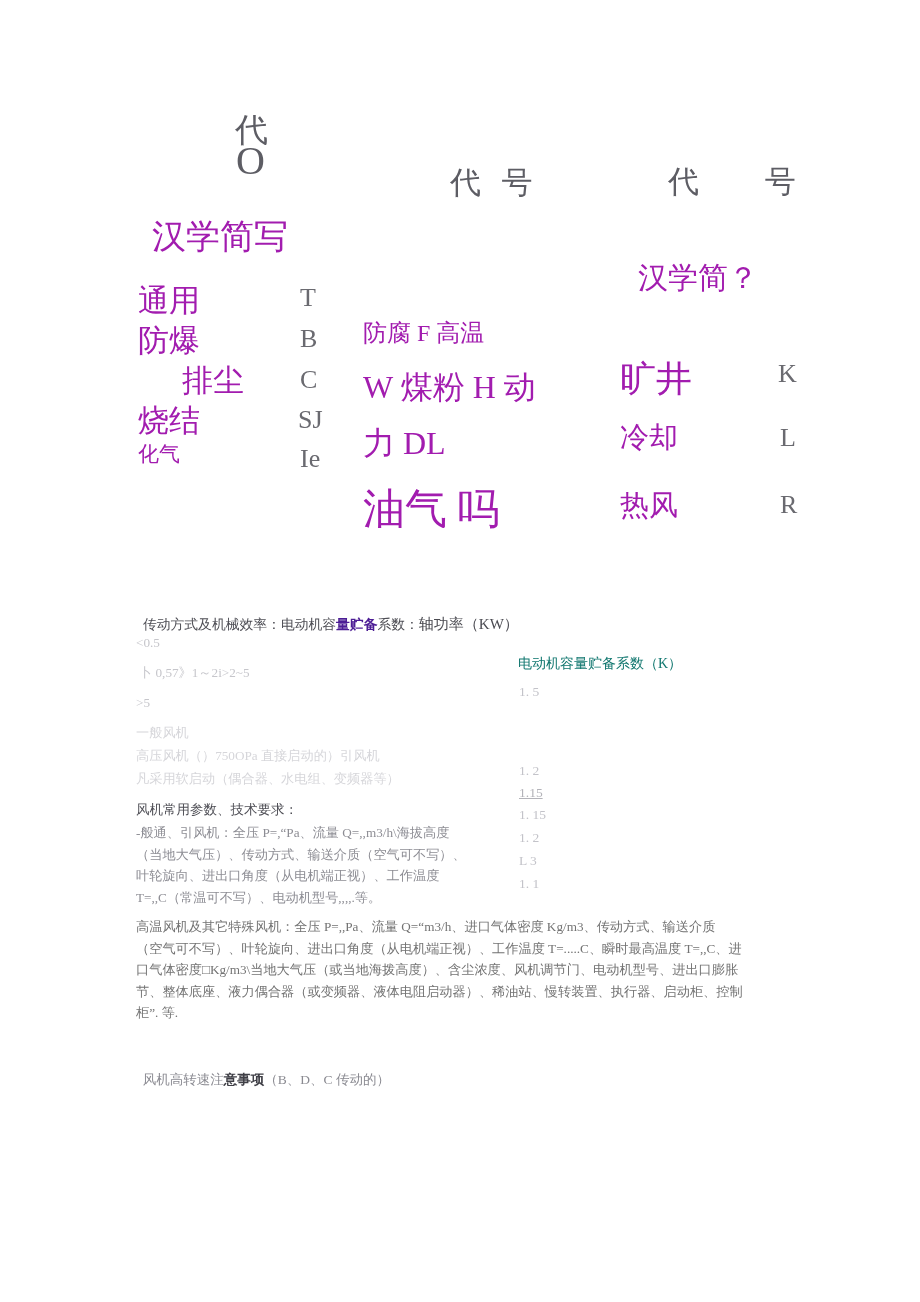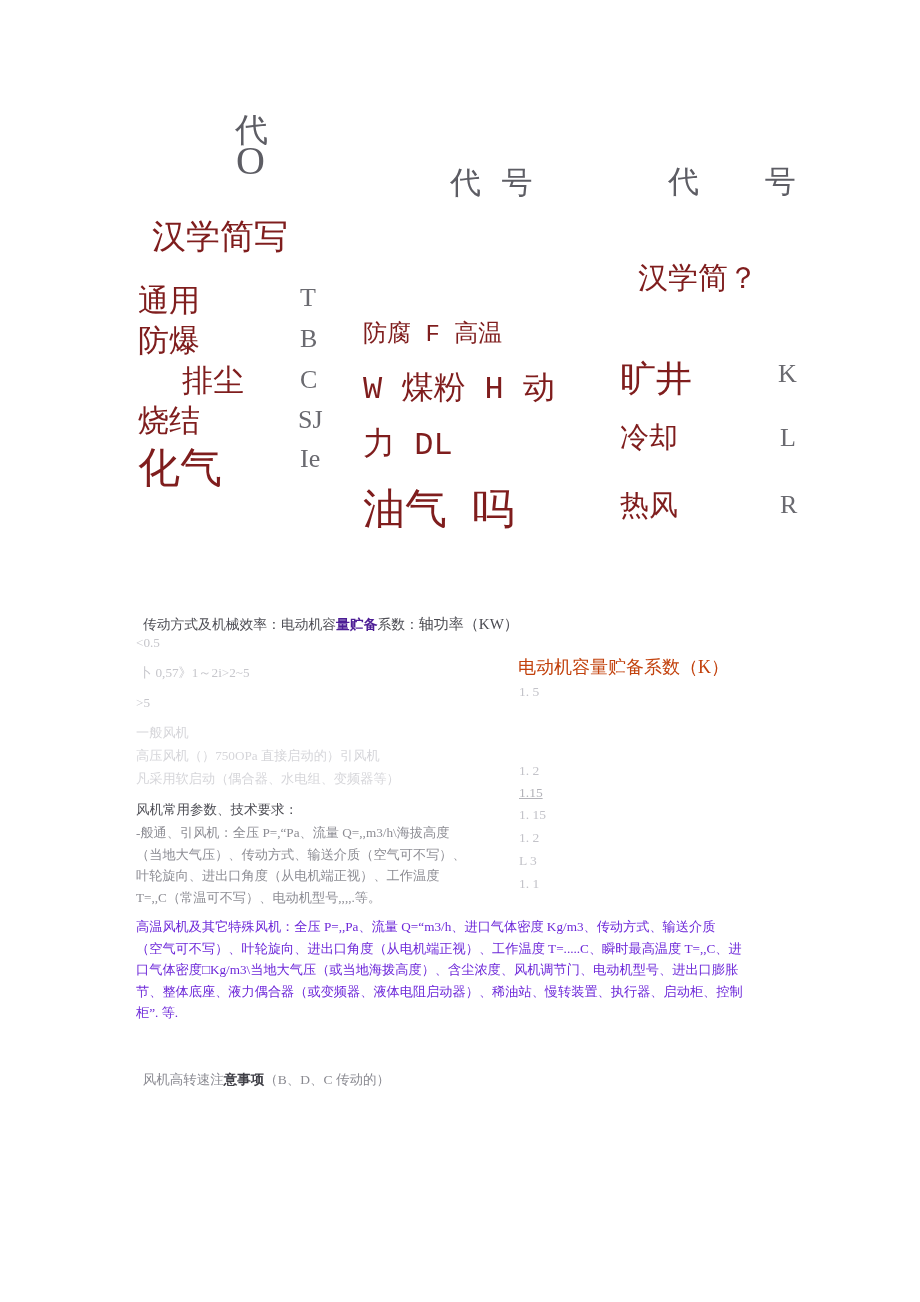--- a/index.html
+++ b/index.html
@@ -20,22 +20,22 @@
   
   .abs { position: absolute; white-space: pre; }
 
   
   .hdr {
     font-family: "Liberation Sans", "DejaVu Sans", sans-serif;
     color: #5d5d64;
     font-weight: 400;
   }
   .cjk {
-    font-family: Liberation Mono, monospace;
-    color: #7f1d1d;
+    font-family: Liberation Serif, serif;
+    color: #a21caf;
   }
   .lat {
     font-family: "Liberation Serif", "DejaVu Serif", serif;
     color: #6a6a70;
   }
 
   
   .clip-bottom {
     overflow: hidden;
     display: block;
@@ -57,22 +57,22 @@
   .bold-dark { font-weight: bold; color: #4c1d95; }
 
   .kcol {
     position: absolute;
     font-family: "Liberation Serif", "DejaVu Serif", serif;
     color: #c3c3c9;
     font-size: 13.5px;
     white-space: pre;
   }
   .kcol-hdr {
-    color: #c2410c;
-    font-size: 18px;
+    color: #0f766e;
+    font-size: 14px;
   }
   .kcol-ul { text-decoration: underline; color: #b3b3b9; }
 </style>
 </head>
 <body>
 
 <div>
 
   <div>
     <div class="abs hdr" style="left:235px; top:108px; font-size:33px; letter-spacing:1px;">代</div>
@@ -84,21 +84,21 @@
 
     <div class="abs cjk" style="left:138px; top:320px; font-size:31px;">防爆</div>
     <div class="abs lat" style="left:300px; top:324px; font-size:26px;">B</div>
 
     <div class="abs cjk" style="left:138px; top:360px; font-size:31px;margin-left:44px;">排尘</div>
     <div class="abs lat" style="left:300px; top:365px; font-size:26px;">C</div>
 
     <div class="abs cjk" style="left:138px; top:400px; font-size:31px;">烧结</div>
     <div class="abs lat" style="left:298px; top:405px; font-size:26px;">SJ</div>
 
-    <div class="abs cjk" style="left:138px; top:440px; font-size:42px;">化气</div>
+    <div class="abs cjk" style="left:138px; top:440px; font-size:21px;">化气</div>
     <div class="abs lat" style="left:300px; top:444px; font-size:26px;">Ie</div>
   </div>
 
   <div>
     <div class="abs hdr" style="left:450px; top:162px; font-size:31px; letter-spacing:6px;">代 号</div>
 
     <div class="abs clip-bottom" style="left:418px; top:257px; width:180px; height:25px;">
       
     </div>
 
@@ -153,21 +153,21 @@
   <div class="kcol" style="left:519px; top:876px;">1. 1</div>
 </div>
 
 <div class="prose prose-dark" style="left:136px; top:799px; font-size:13.5px;">风机常用参数、技术要求：</div>
 
 <div class="prose" style="left:136px; top:822px; width:400px; color:#8d8d94; line-height:21.5px;">-般通、引风机：全压 P=,“Pa、流量 Q=,,m3/h\海拔高度
 （当地大气压）、传动方式、输送介质（空气可不写）、
 叶轮旋向、进出口角度（从电机端正视）、工作温度
 T=,,C（常温可不写）、电动机型号,,,,.等。</div>
 
-<div class="prose" style="left:136px; top:916px; width:690px; color:#6d28d9; line-height:21.5px;">高温风机及其它特殊风机：全压 P=,,Pa、流量 Q=“m3/h、进口气体密度 Kg/m3、传动方式、输送介质
+<div class="prose" style="left:136px; top:916px; width:690px; color:#737373; line-height:21.5px;">高温风机及其它特殊风机：全压 P=,,Pa、流量 Q=“m3/h、进口气体密度 Kg/m3、传动方式、输送介质
 （空气可不写）、叶轮旋向、进出口角度（从电机端正视）、工作温度 T=.....C、瞬时最高温度 T=,,C、进
 口气体密度□Kg/m3\当地大气压（或当地海拨高度）、含尘浓度、风机调节门、电动机型号、进出口膨胀
 节、整体底座、液力偶合器（或变频器、液体电阻启动器）、稀油站、慢转装置、执行器、启动柜、控制
 柜”. 等.</div>
 
 <div class="prose" style="left:136px; top:1048px; font-size:13.5px; color:#8a8a91;">
   <span>风机高转速注</span><span style="font-weight:bold; color:#3f3f46;">意事项</span><span>（B、D、C 传动的）</span>
 </div>
 
 </body></html>

